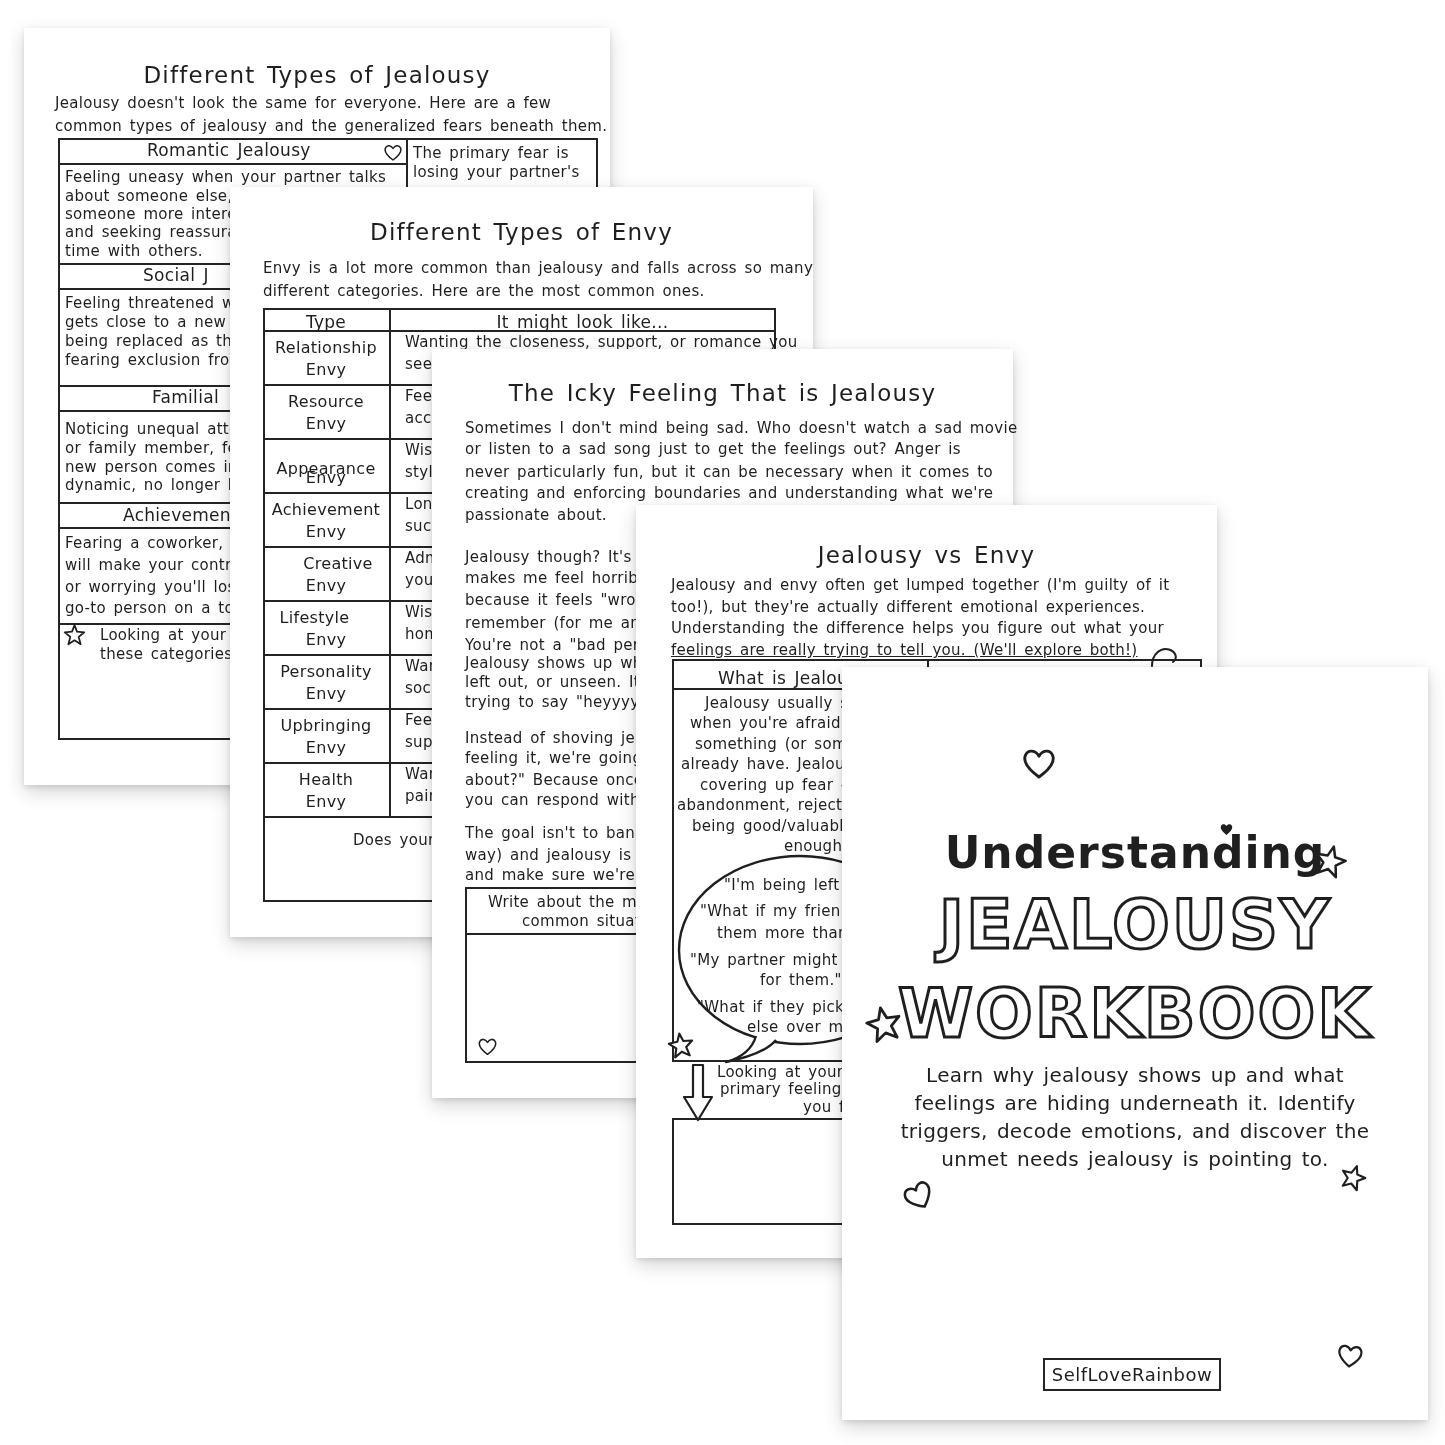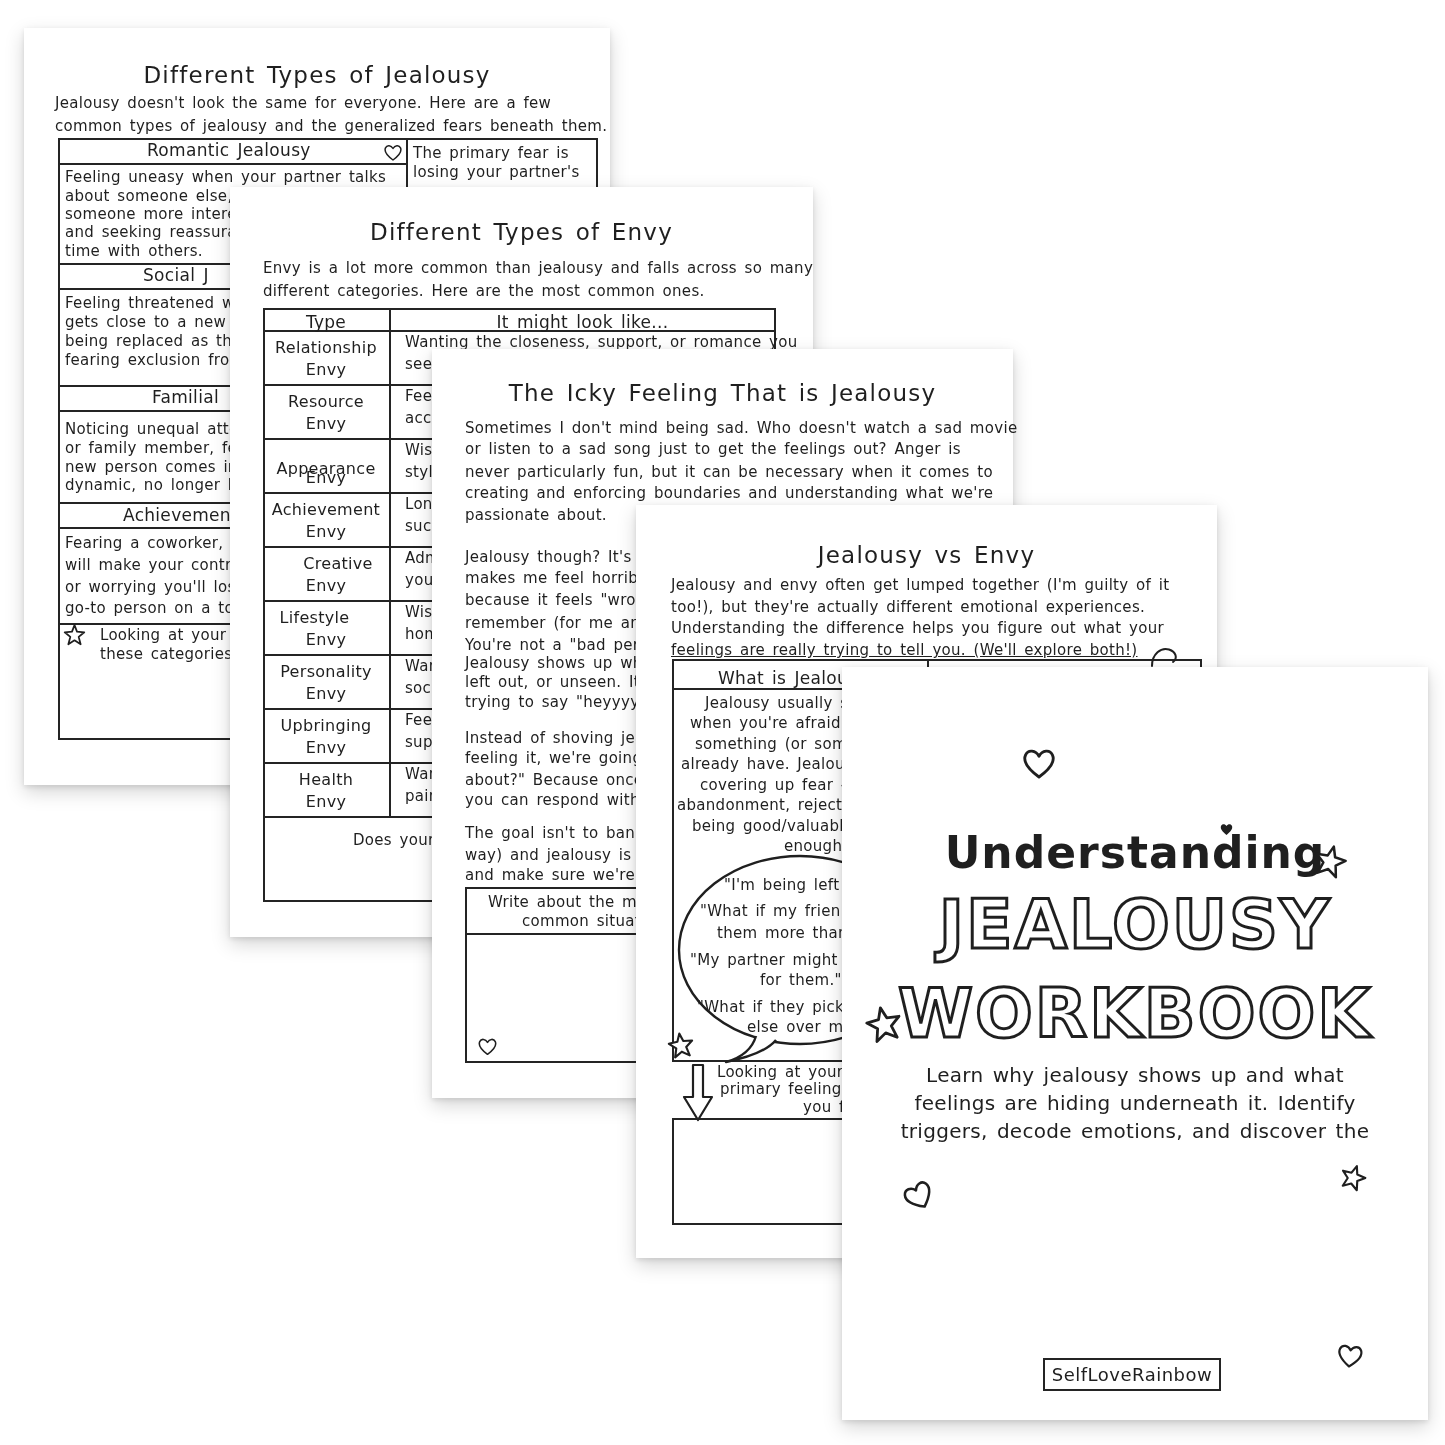--- a/index.html
+++ b/index.html
@@ -256,14 +256,15 @@
   <div class="footer-box" style="left:201px;top:691px;width:174px;height:29px;">
     <span>SelfLoveRainbow</span>
   </div>
   <svg class="ic" style="left:494px;top:676px;transform:rotate(6deg);" width="28" height="26" viewBox="0 0 24 22">
     <path d="M12 20 C4.5 14.5 1.2 9.5 3 5.4 C4.8 1.4 9.8 2.2 12 6.2 C14.2 2.2 19.2 1.4 21 5.4 C22.8 9.5 19.5 14.5 12 20 Z" fill="#fff" stroke="#1f1f1f" stroke-width="1.9" stroke-linejoin="round"></path>
   </svg>
   <div class="layer">
       <div class="hl" style="left: 0px; top: 398px; font-size: 20px; width: 586px; text-align: center;">Learn why jealousy shows up and what</div>
       <div class="hl" style="left: 0px; top: 426px; font-size: 20px; width: 586px; text-align: center;">feelings are hiding underneath it. Identify</div>
       <div class="hl" style="left: 0px; top: 454px; font-size: 20px; width: 586px; text-align: center;">triggers, decode emotions, and discover the</div>
+      <div class="hl" style="left: 0px; top: 482px; font-size: 20px; width: 586px; text-align: center;">unmet needs jealousy is pointing to.</div>
     </div>
 </div>
 
 </body></html>

